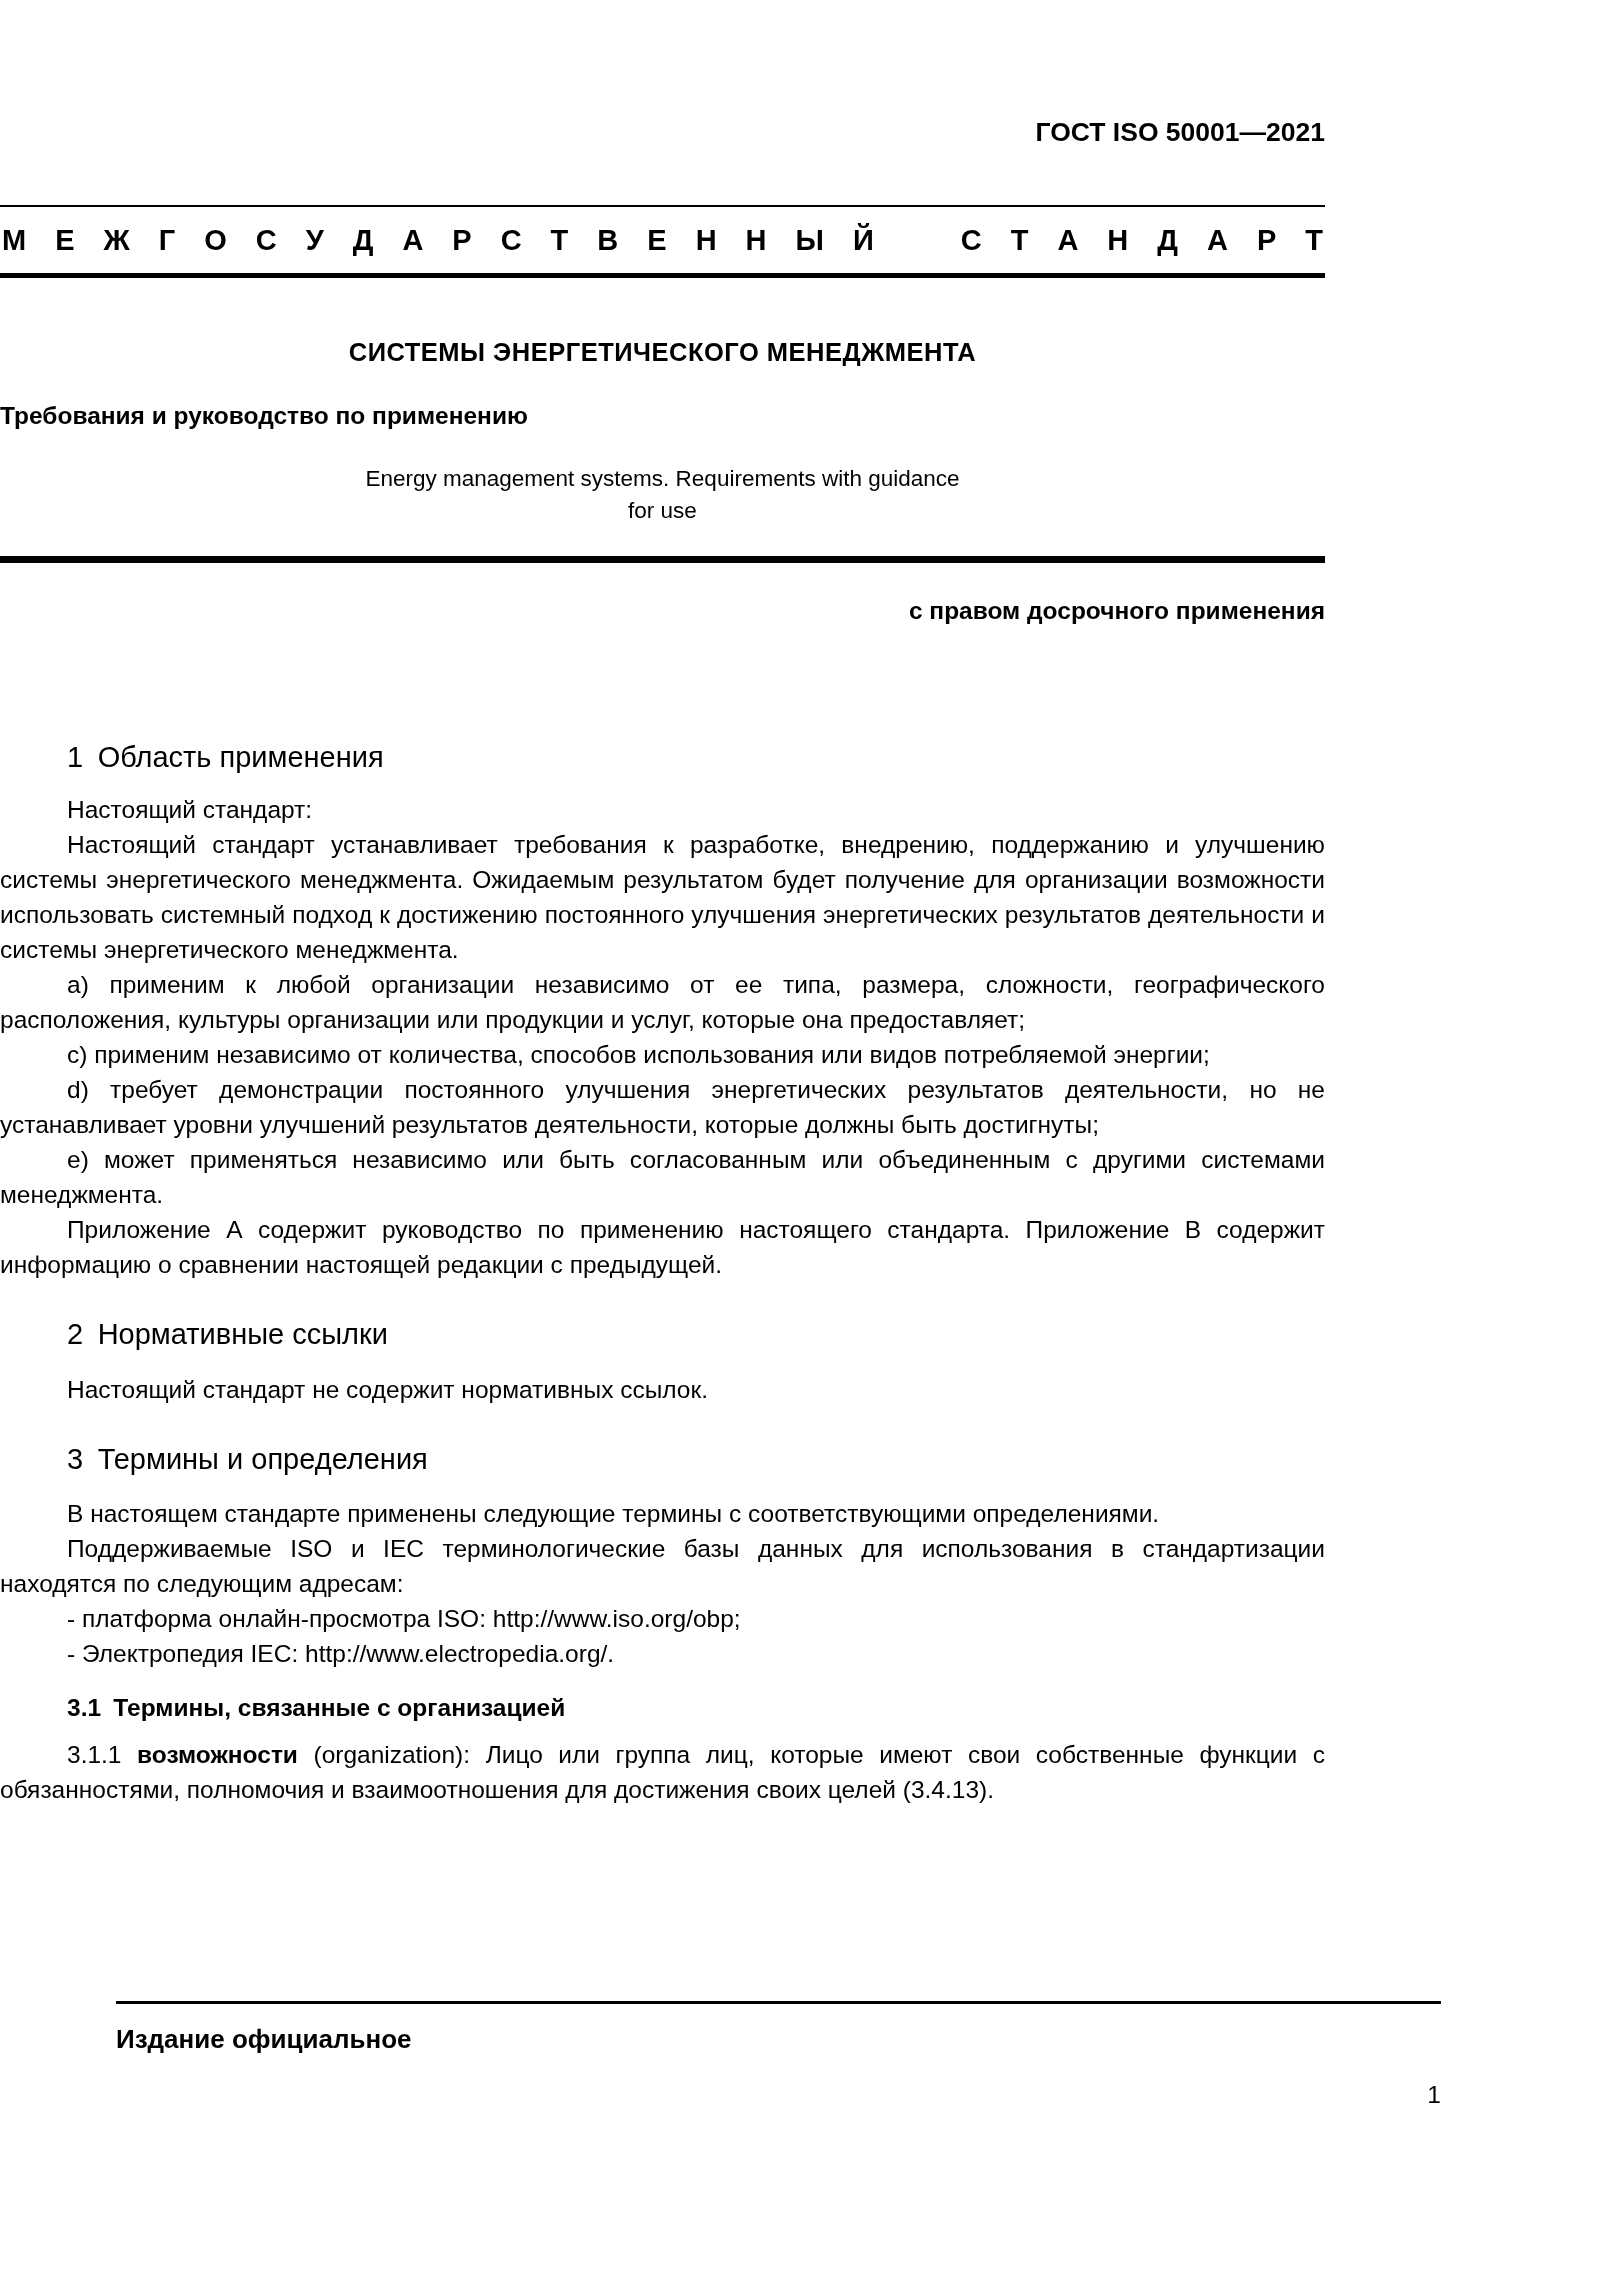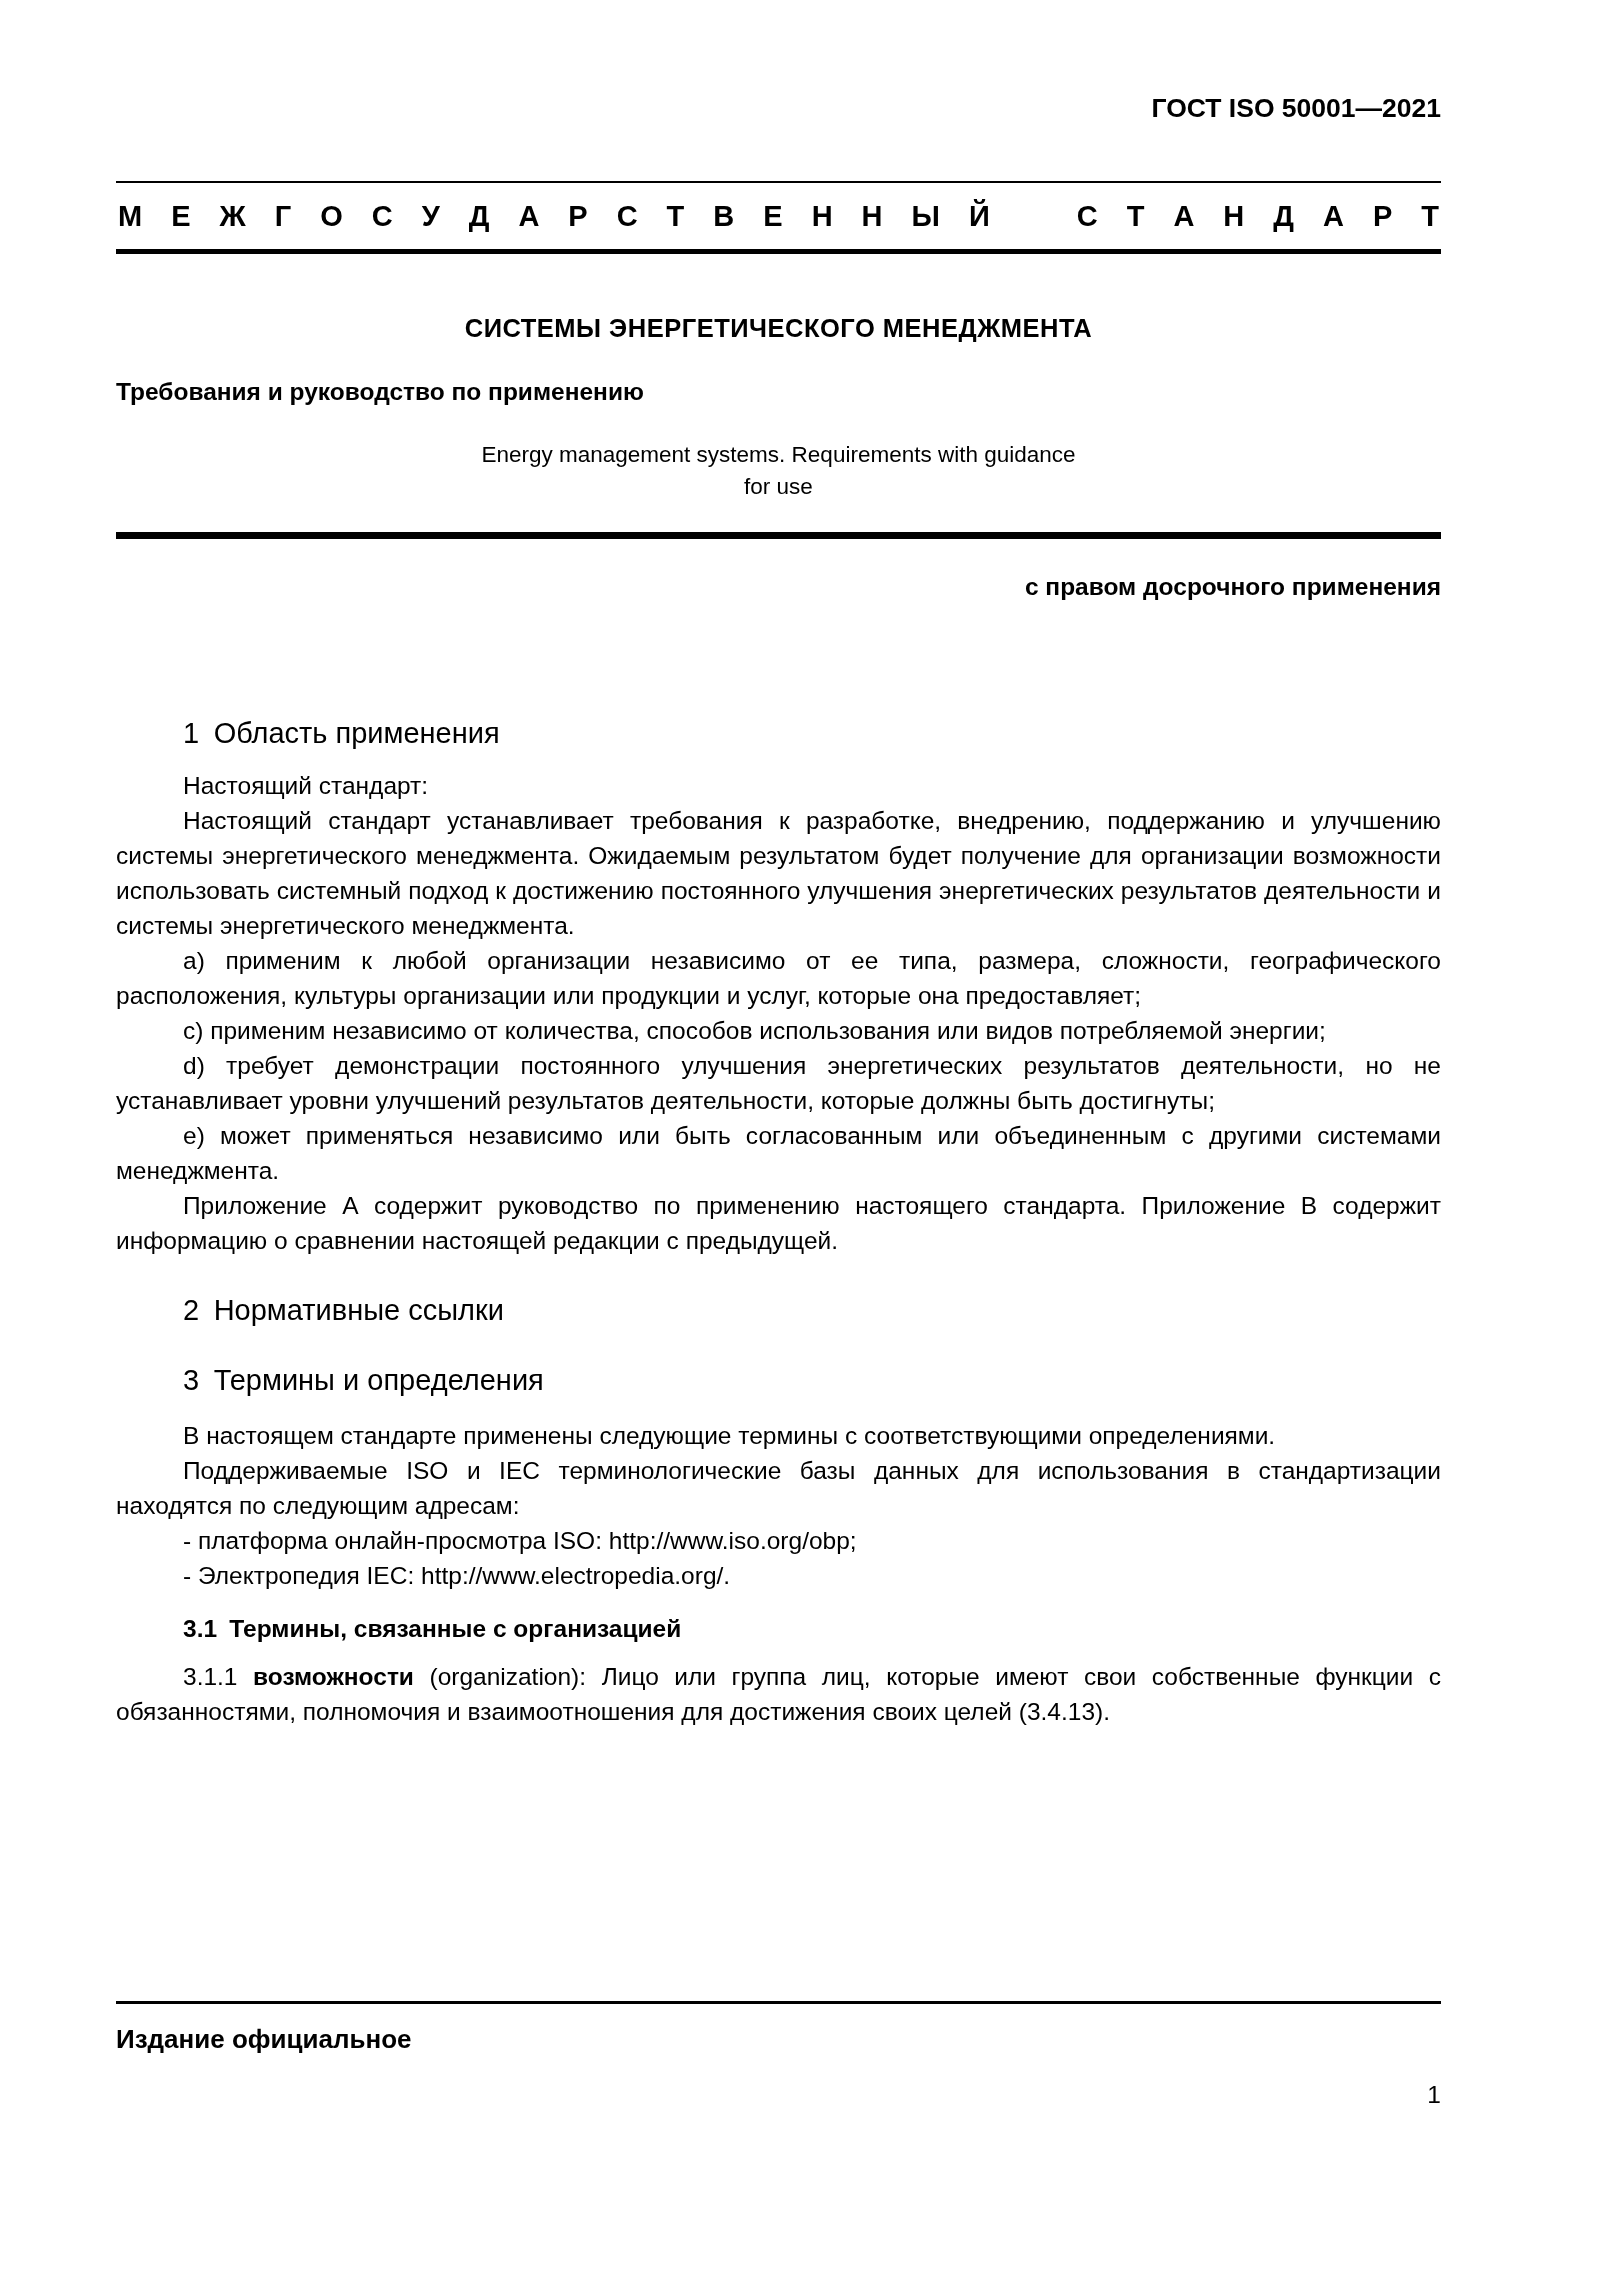--- a/index.html
+++ b/index.html
@@ -6,22 +6,21 @@
   html, body { background:#ffffff; }
   body {
     width:1621px; height:2293px;
     position:relative;
     font-family:"Liberation Sans","DejaVu Sans",sans-serif;
     color:#000;
     overflow:hidden;
   }
   .content {
     width:1325px;
-    margin-left:116px;
-    padding-top:93px;
+    padding-top:117px;
   }
   .doc-code {
     text-align:right;
     font-weight:bold;
     font-size:26.5px;
     line-height:31px;
   }
   .banner {
     margin-top:57px;
     border-top:2px solid #000;
@@ -139,20 +138,21 @@
   <h2 class="sec-h first">1 Область применения</h2>
   <p class="par">Настоящий стандарт:</p>
   <p class="par">Настоящий стандарт устанавливает требования к разработке, внедрению, поддержанию и улучшению системы энергетического менеджмента. Ожидаемым результатом будет получение для организации возможности использовать системный подход к достижению постоянного улучшения энергетических результатов деятельности и системы энергетического менеджмента.</p>
   <p class="par">a) применим к любой организации независимо от ее типа, размера, сложности, географического расположения, культуры организации или продукции и услуг, которые она предоставляет;</p>
   <p class="par">c) применим независимо от количества, способов использования или видов потребляемой энергии;</p>
   <p class="par">d) требует демонстрации постоянного улучшения энергетических результатов деятельности, но не устанавливает уровни улучшений результатов деятельности, которые должны быть достигнуты;</p>
   <p class="par">e) может применяться независимо или быть согласованным или объединенным с другими системами менеджмента.</p>
   <p class="par">Приложение А содержит руководство по применению настоящего стандарта. Приложение В содержит информацию о сравнении настоящей редакции с предыдущей.</p>
 
   <h2 class="sec-h">2 Нормативные ссылки</h2>
+  <p class="par">Настоящий стандарт не содержит нормативных ссылок.</p>
 
   <h2 class="sec-h">3 Термины и определения</h2>
   <p class="par">В настоящем стандарте применены следующие термины с соответствующими определениями.</p>
   <p class="par">Поддерживаемые ISO и IEC терминологические базы данных для использования в стандартизации находятся по следующим адресам:</p>
   <p class="par">- платформа онлайн-просмотра ISO:  http://www.iso.org/obp;</p>
   <p class="par">- Электропедия IEC:  http://www.electropedia.org/.</p>
 
   <h3 class="sub-h">3.1 Термины, связанные с организацией</h3>
   <p class="par"><span>3.1.1 </span><b class="term">возможности</b><span> (organization): Лицо или группа лиц, которые имеют свои собственные функции с обязанностями, полномочия и взаимоотношения для достижения своих целей (3.4.13).</span></p>
 

